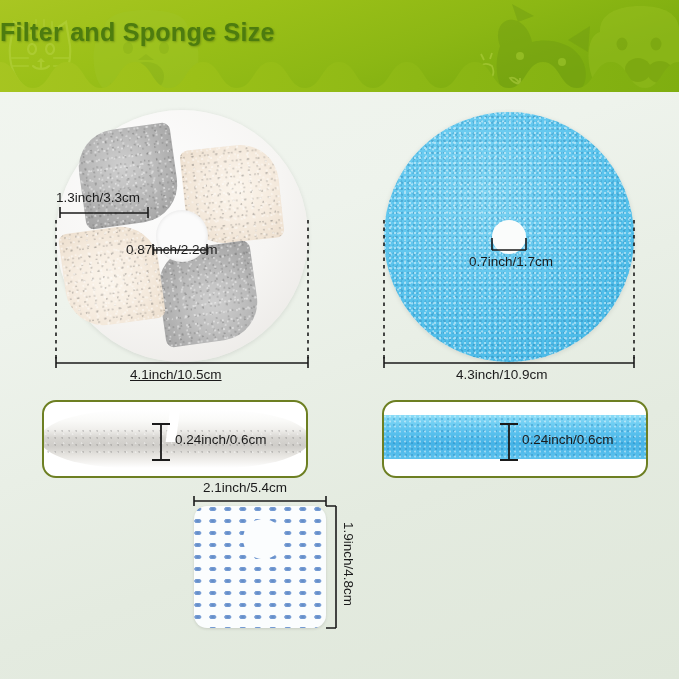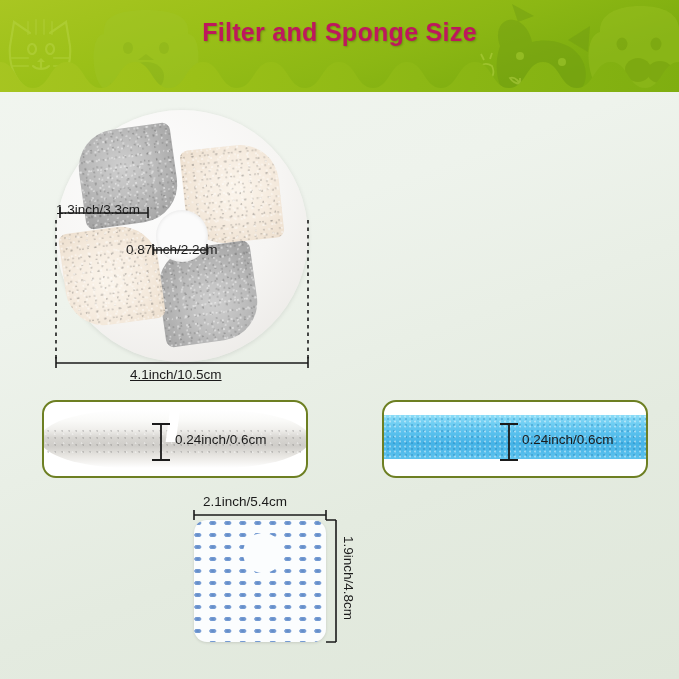--- a/index.html
+++ b/index.html
@@ -36,22 +36,22 @@
   .banner-svg {
     position: absolute;
     left: 0; top: 0;
     width: 679px;
     height: 92px;
   }
   .banner-title {
     position: absolute;
     left: 0; top: 18px;
     width: 679px;
-    text-align: center;
-    color: #be185d;
+    text-align: left;
+    color: #4d7c0f;
     font-size: 25px;
     font-weight: bold;
     letter-spacing: 0.3px;
     text-shadow: 1px 1px 2px rgba(70,100,10,0.45);
     z-index: 5;
   }
 
   
   .panel { position: absolute; }
 
@@ -197,21 +197,21 @@
     position: absolute;
     inset: 0;
     opacity: 0.45;
     background-image:
       radial-gradient(circle at 22% 30%, rgba(255,255,255,0.95) 0.8px, transparent 1.3px),
       radial-gradient(circle at 68% 66%, rgba(20,110,165,0.6) 0.8px, transparent 1.3px);
     background-size: 5px 5px, 6px 6px;
   }
 
   
-  #square-pad-panel { left: 186px; top: 498px; width: 180px; height: 160px; }
+  #square-pad-panel { left: 186px; top: 484px; width: 180px; height: 160px; }
   .square-pad {
     position: absolute;
     left: 8px; top: 22px;
     width: 132px; height: 122px;
     border-radius: 13px;
     background: #fbfdfe;
     overflow: hidden;
     box-shadow: 0 1px 3px rgba(0,0,0,0.12);
   }
   .pad-mesh {
@@ -375,25 +375,48 @@
         <path d="M111,140 v11 M165,140 v11 M111,146 H165"></path>
 
         <path d="M14,264 v-11 M266,264 v-11 M14,259 H266"></path>
       </g>
       <g stroke="#1b1b1b" stroke-width="1.6" fill="none" stroke-dasharray="3.5,4">
         <path d="M14,116 V256"></path>
         <path d="M266,116 V256"></path>
       </g>
     </svg>
 
-    <div class="mlabel" style="left:14px; top:86px;margin-top:12px;">1.3inch/3.3cm</div>
+    <div class="mlabel" style="left:14px; top:86px;">1.3inch/3.3cm</div>
     <div class="mlabel" style="left:84px; top:138px;">0.87inch/2.2cm</div>
     <div class="mlabel" style="left:88px; top:263px;text-decoration:underline;">4.1inch/10.5cm</div>
   </div>
 
+  <div class="panel" id="right-disc-panel">
+
+    <div class="sponge-disc">
+      <div class="sponge-grain"></div>
+      <div class="sponge-hole"></div>
+    </div>
+
+    <svg class="meas-svg" width="280" height="272">
+      <g stroke="#1b1b1b" stroke-width="1.6" fill="none">
+
+        <path d="M116,134 v12 M150,134 v12 M116,146 H150"></path>
+
+        <path d="M8,264 v-11 M258,264 v-11 M8,259 H258"></path>
+      </g>
+      <g stroke="#1b1b1b" stroke-width="1.6" fill="none" stroke-dasharray="3.5,4">
+        <path d="M8,116 V256"></path>
+        <path d="M258,116 V256"></path>
+      </g>
+    </svg>
+
+    <div class="mlabel" style="left:93px; top:150px;">0.7inch/1.7cm</div>
+    <div class="mlabel" style="left:80px; top:263px;">4.3inch/10.9cm</div>
+  </div>
 
   <div class="side-card" id="card-filter">
     <div class="filter-edge">
       <div class="filter-edge-grain"></div>
     </div>
     <div class="filter-notch"></div>
   </div>
   <svg class="meas-svg" style="left:42px; top:400px;" width="262" height="74">
     <g stroke="#1b1b1b" stroke-width="1.8" fill="none">
       <path d="M110,24 H128 M110,60 H128 M119,24 V60"></path>

